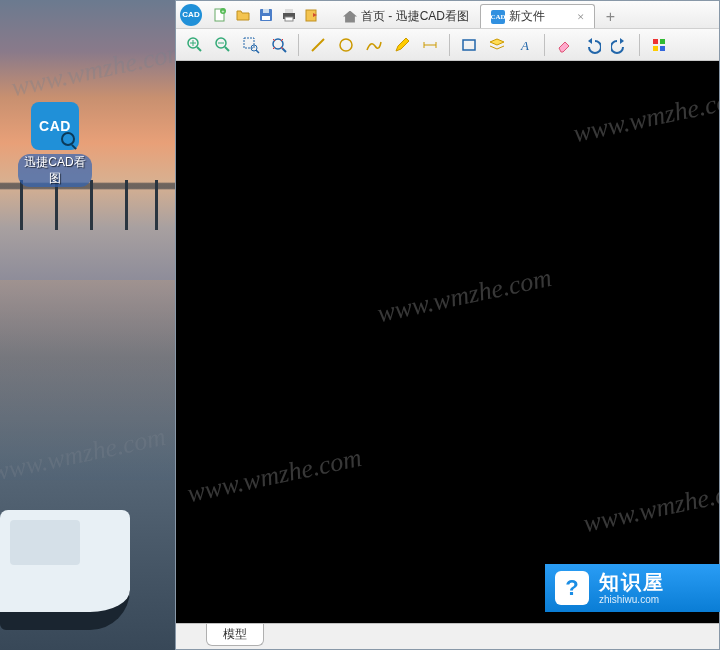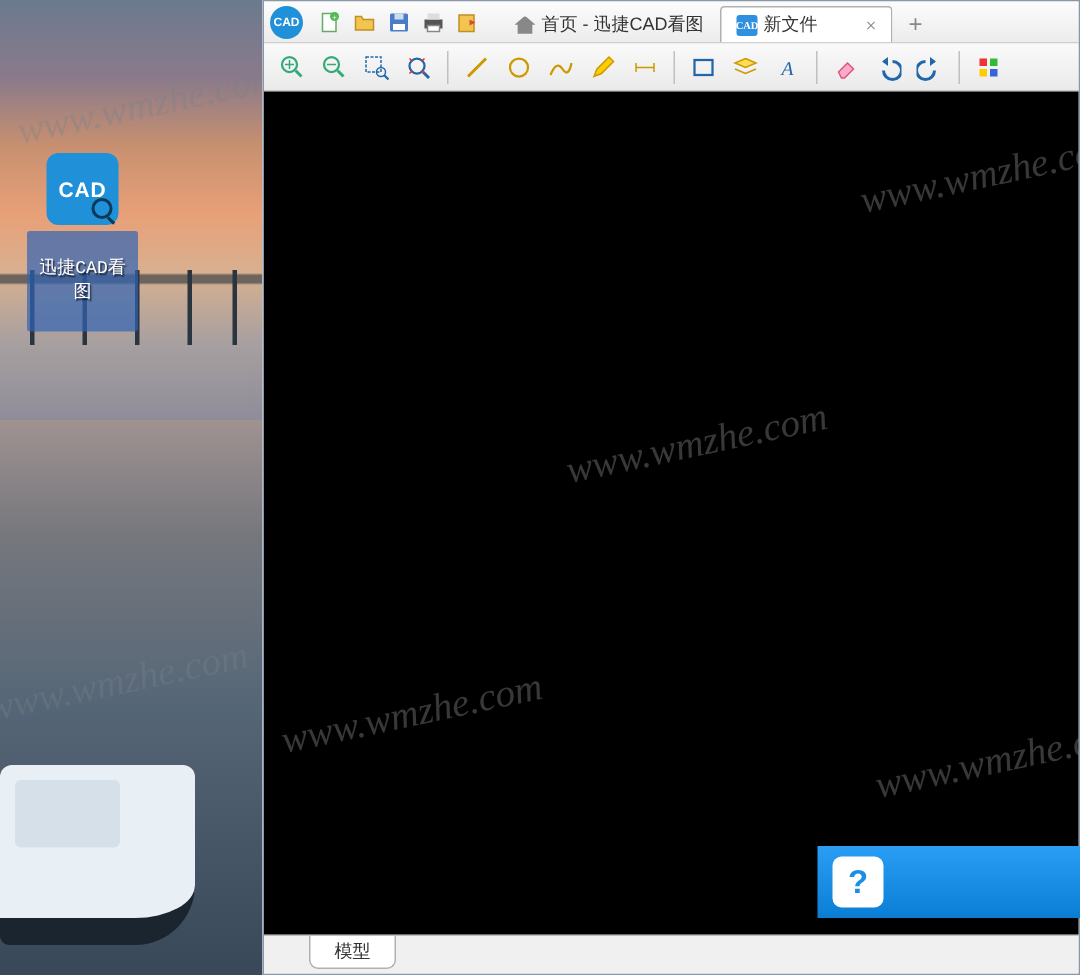--- a/index.html
+++ b/index.html
@@ -53,24 +53,23 @@
 }
 .desktop-icon .icon-img .mag {
   position: absolute; bottom: 4px; right: 4px; width: 14px; height: 14px;
   border: 2px solid #0a3a5a; border-radius: 50%;
 }
 .desktop-icon .icon-img .mag::after {
   content: ""; position: absolute; bottom: -4px; right: -4px;
   width: 6px; height: 2px; background: #0a3a5a; transform: rotate(45deg);
 }
 .desktop-icon .label {
-  background: rgba(50,100,180,0.7); padding: 18px 3px; border-radius: 2px;
+  background: rgba(50,100,180,0.7); padding: 1px 3px; border-radius: 12px;
   display: inline-block; text-shadow: 1px 1px 1px rgba(0,0,0,0.7);
   line-height: 1.3;
-  font-family: Liberation Mono, monospace;
 }
 
 
 .app {
   position: absolute; top: 0; left: 175px;
   width: 545px; height: 650px;
   background: #f5f5f5;
   border: 1px solid #8898a8;
   display: flex; flex-direction: column;
 }
@@ -366,13 +365,17 @@
     <div class="watermark" style="top:430px; right:-40px">www.wmzhe.com</div>
   </div>
 
   <div class="bottom-tabs">
     <div class="btab">模型</div>
   </div>
 </div>
 
 <div class="badge">
   <div class="badge-icon">?</div>
+  <div class="badge-text">
+    <span class="badge-title">知识屋</span>
+    <span class="badge-sub">zhishiwu.com</span>
+  </div>
 </div>
 
 </body></html>

